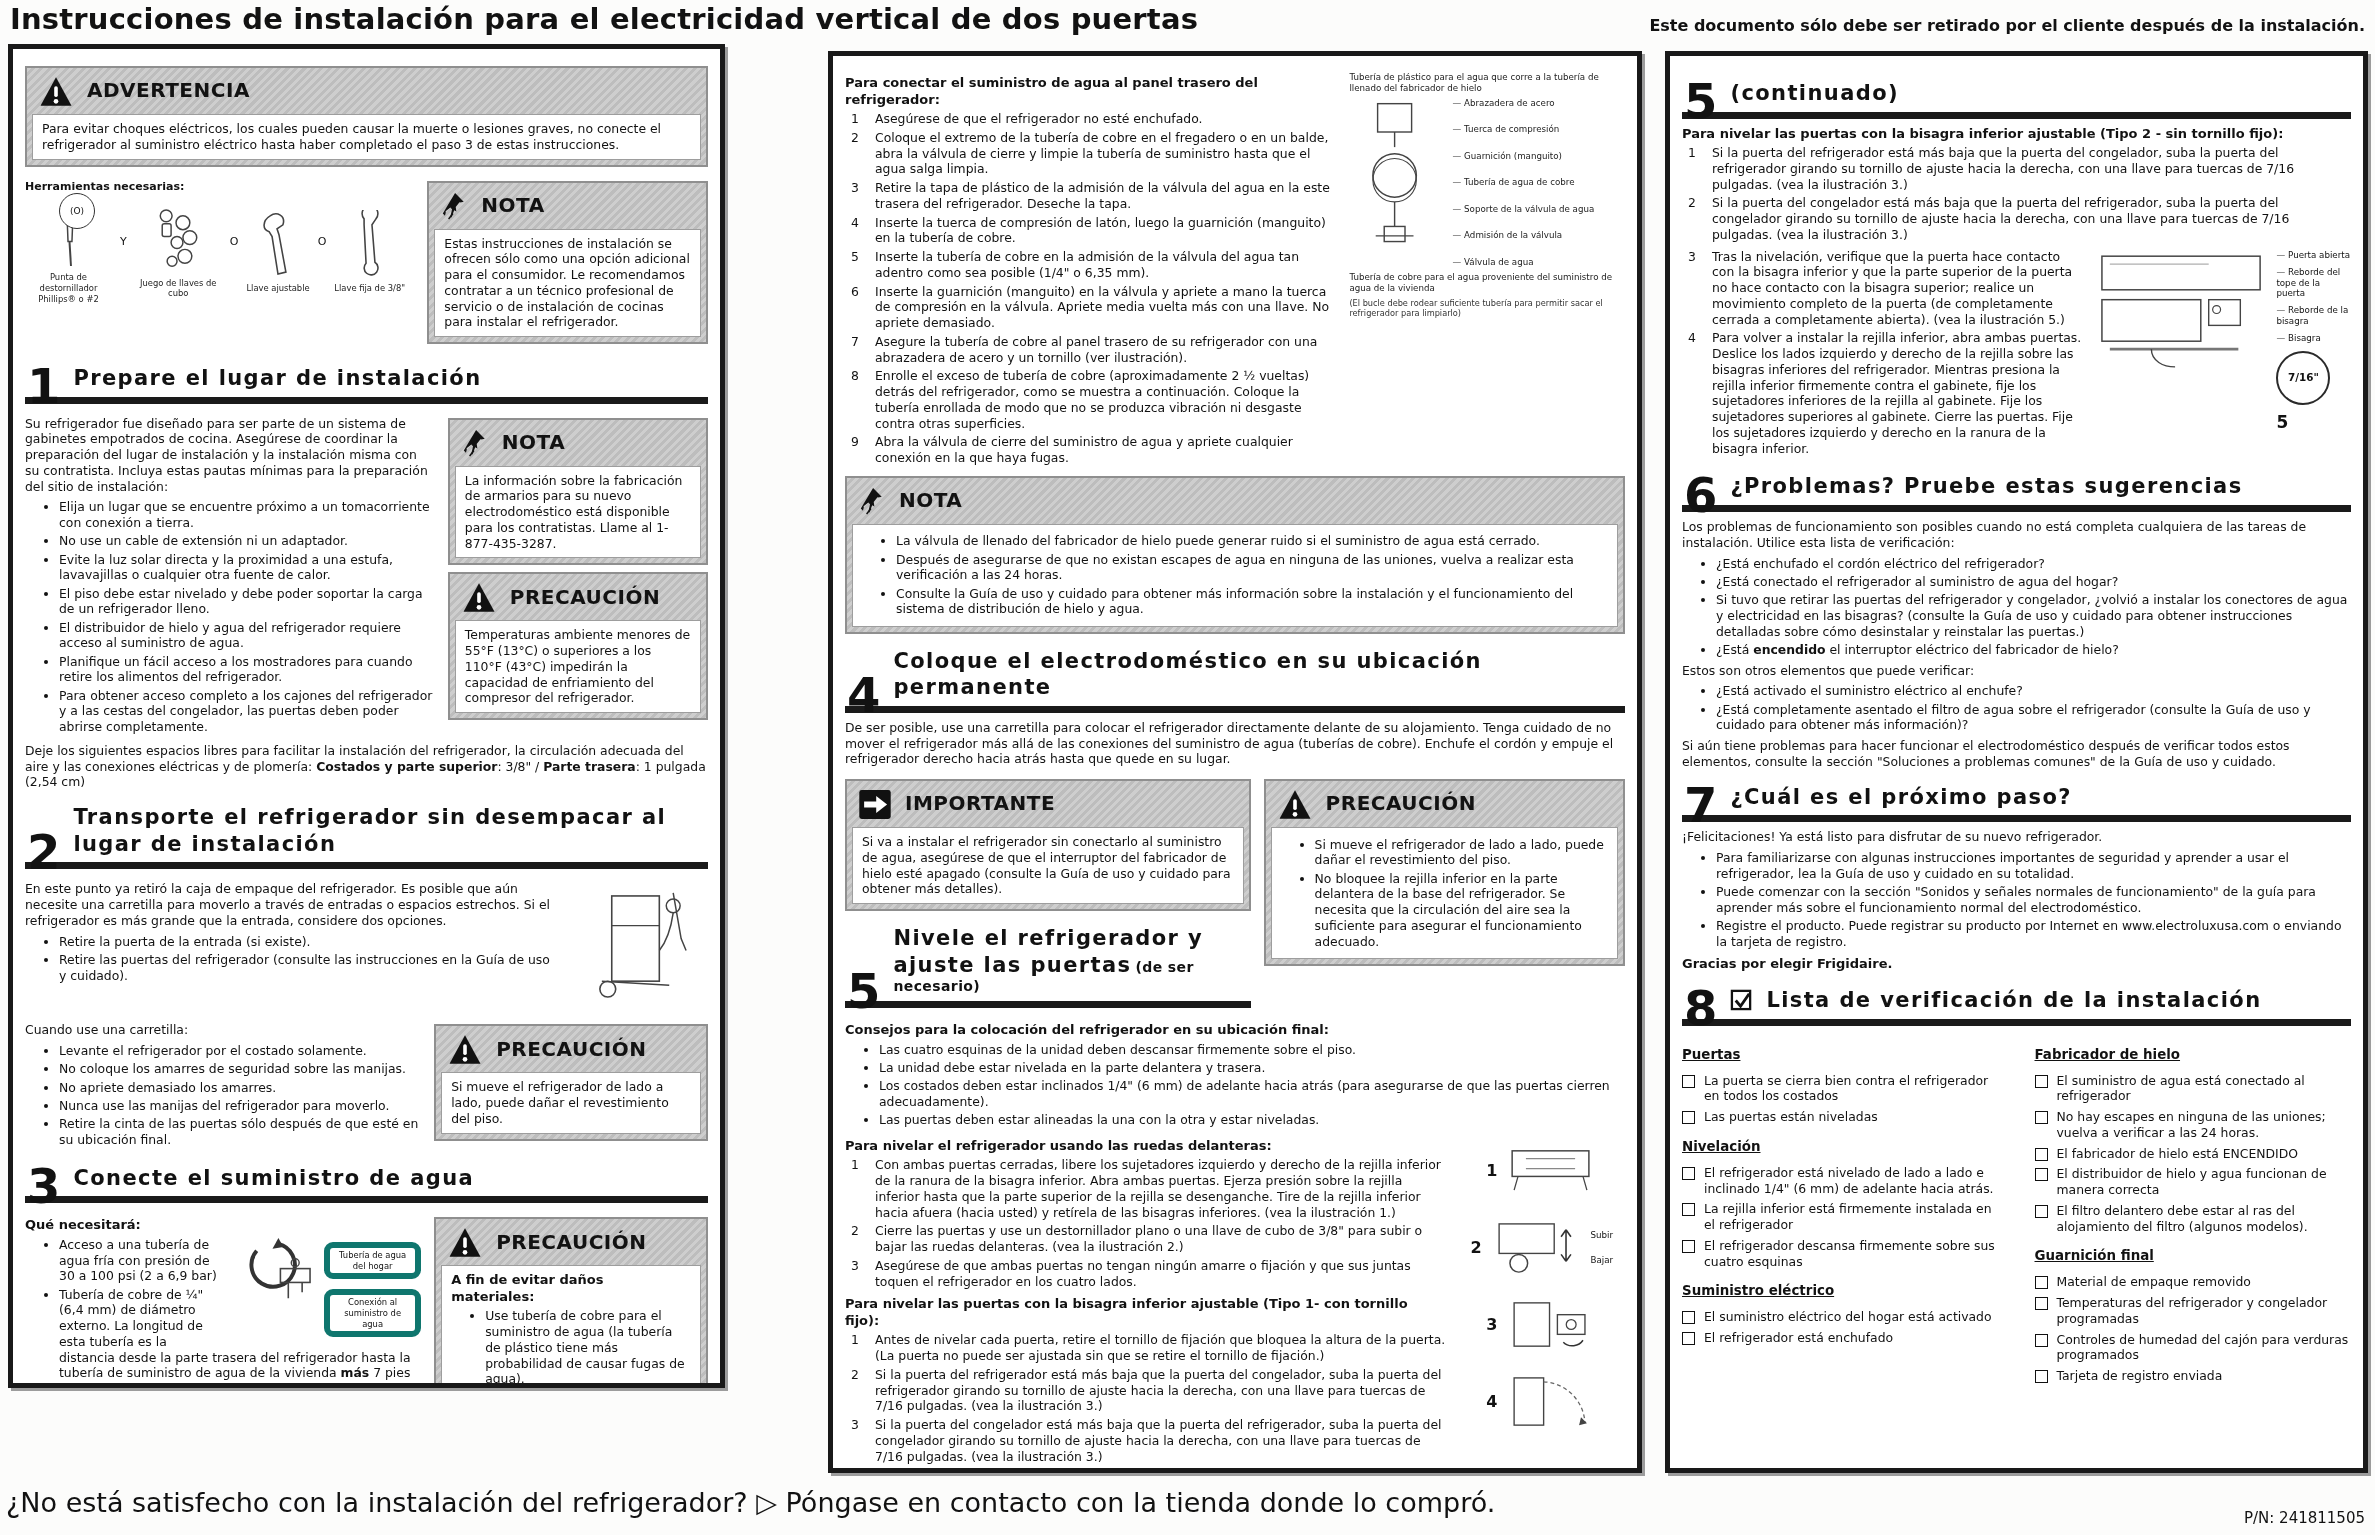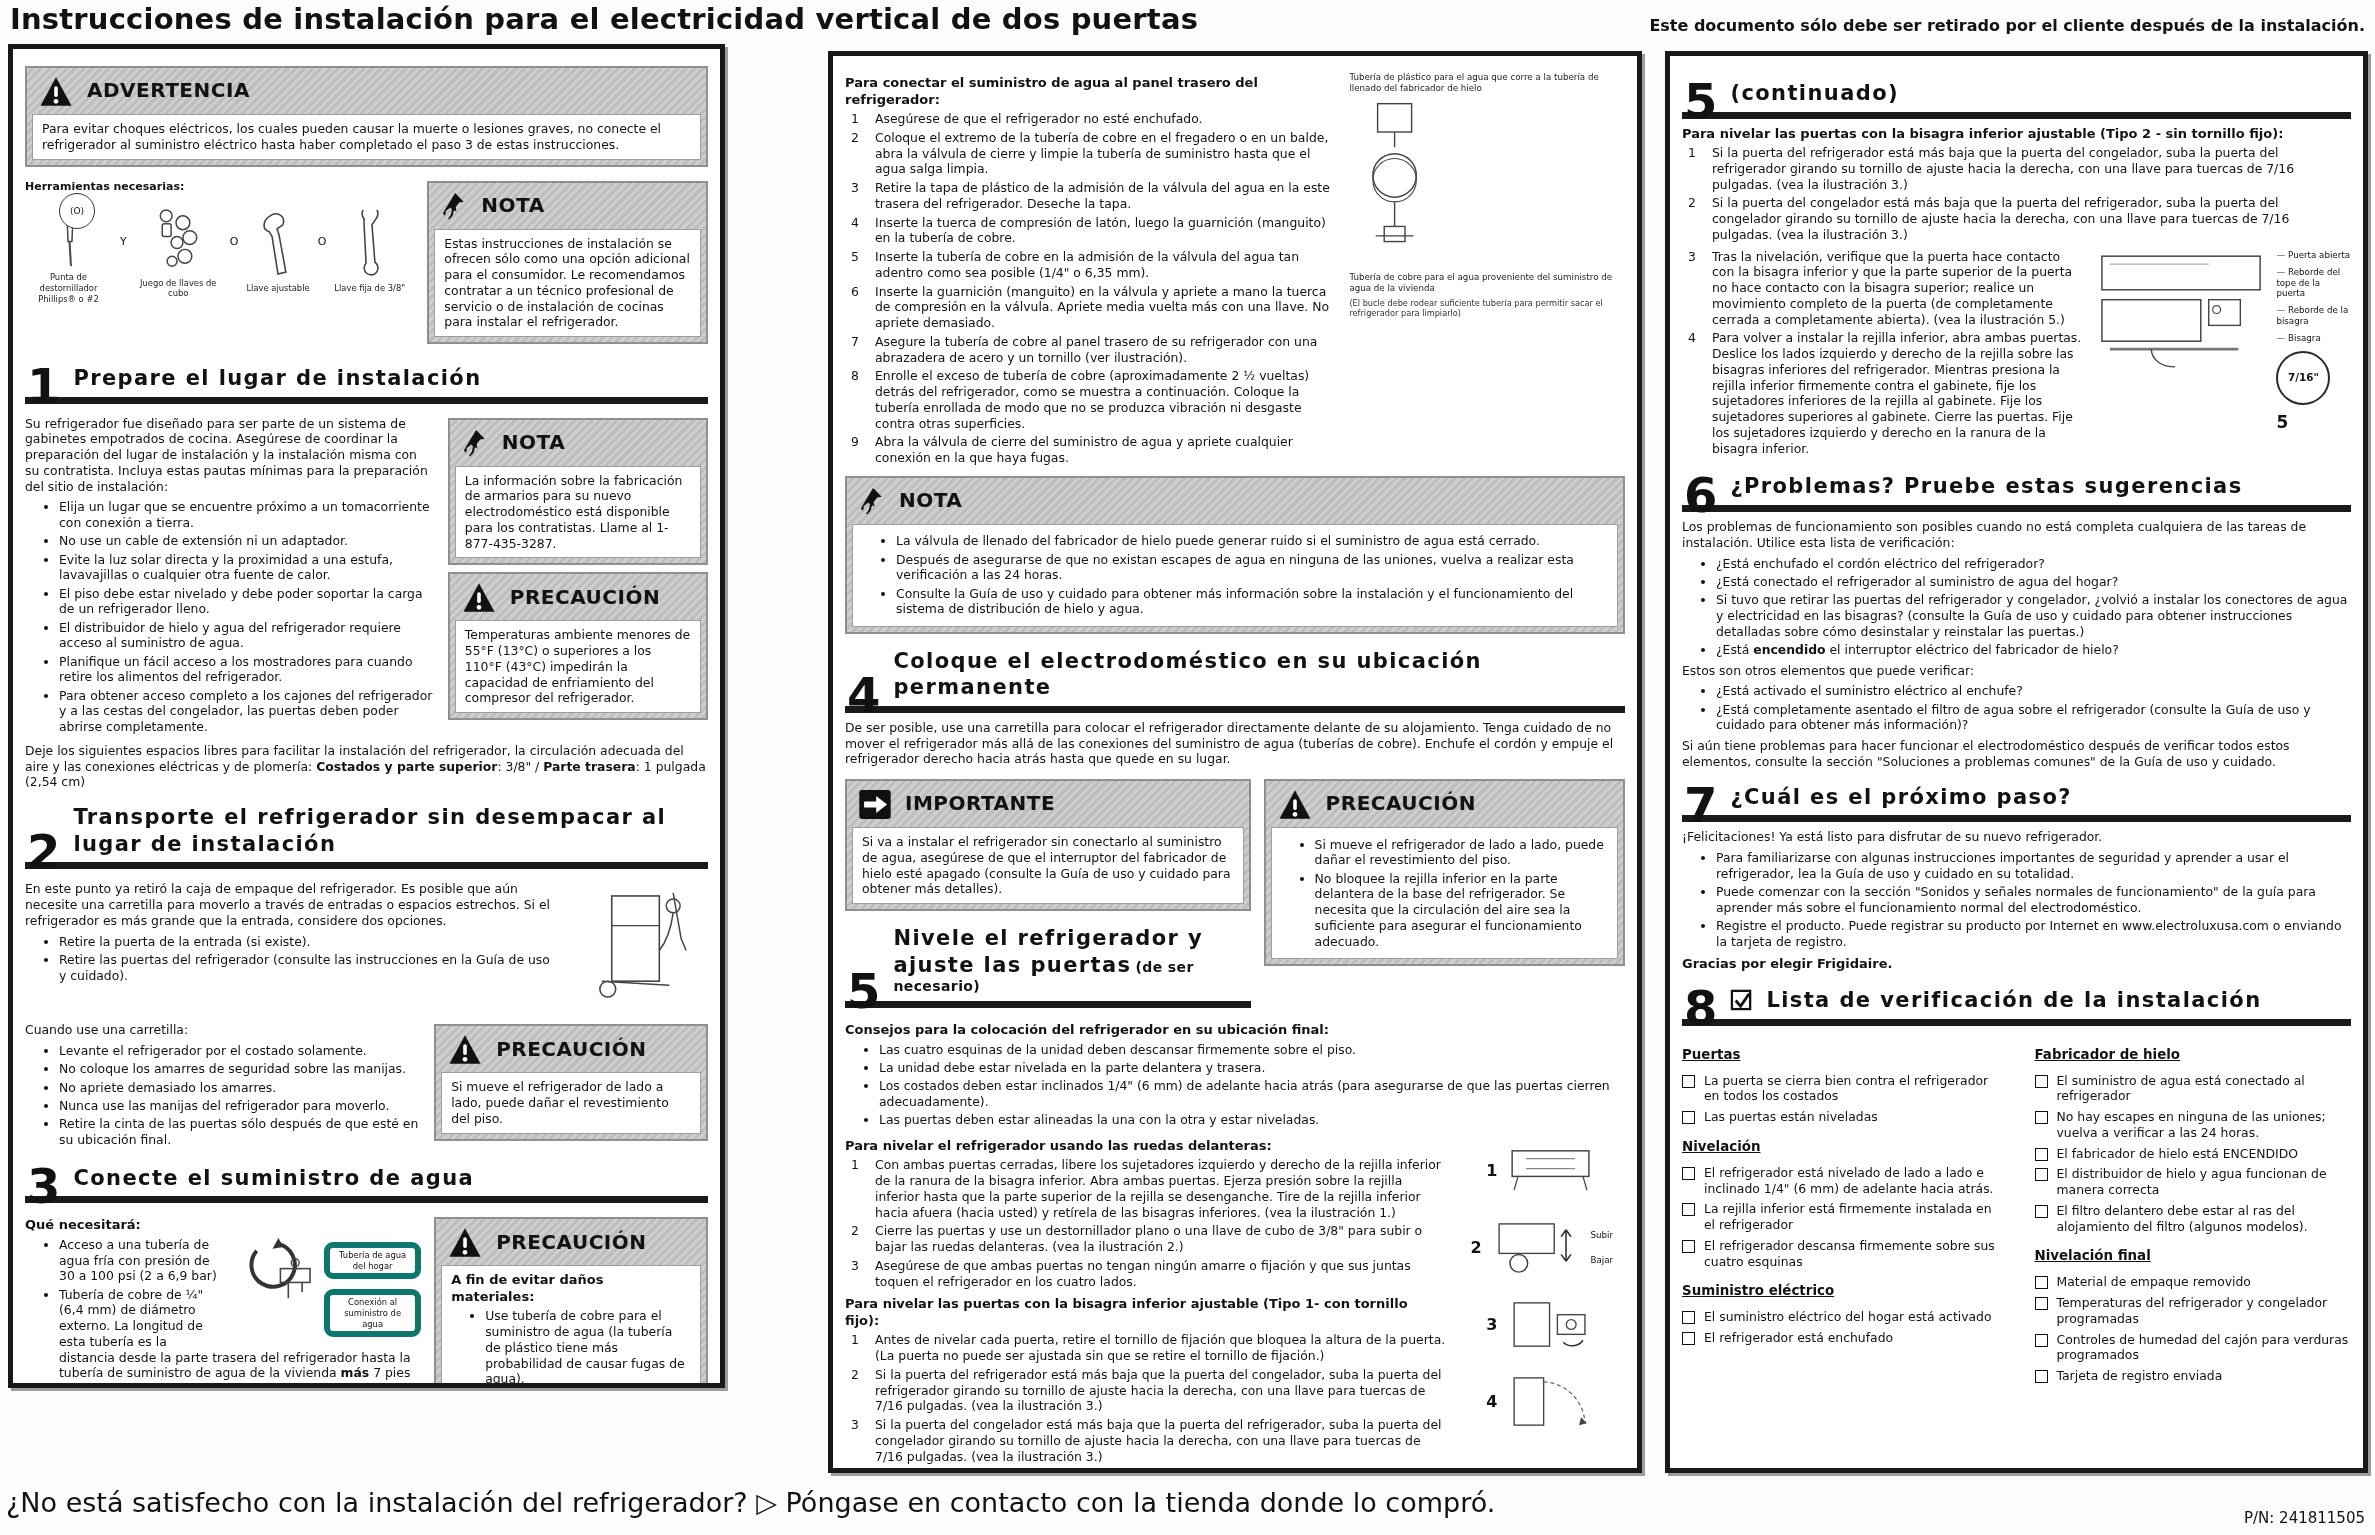--- a/index.html
+++ b/index.html
@@ -403,20 +403,29 @@
               <span class="fig-sk">
                 <svg viewBox="0 0 100 180" width="95" height="170">
                   <rect x="30" y="6" width="36" height="30" fill="none" stroke="#444" stroke-width="1.5"></rect>
                   <path d="M48 36v16" stroke="#444" stroke-width="1.5"></path>
                   <circle cx="48" cy="82" r="23" fill="none" stroke="#444" stroke-width="1.6"></circle>
                   <circle cx="48" cy="87" r="23" fill="none" stroke="#444" stroke-width="1.1"></circle>
                   <path d="M48 110v26m-20 10h40" stroke="#444" stroke-width="1.5"></path>
                   <rect x="37" y="136" width="22" height="16" fill="none" stroke="#444" stroke-width="1.5"></rect>
                 </svg>
               </span>
+              <div class="vd-stack">
+                <div class="vd-l">Abrazadera de acero</div>
+                <div class="vd-l">Tuerca de compresión</div>
+                <div class="vd-l">Guarnición (manguito)</div>
+                <div class="vd-l">Tubería de agua de cobre</div>
+                <div class="vd-l">Soporte de la válvula de agua</div>
+                <div class="vd-l">Admisión de la válvula</div>
+                <div class="vd-l">Válvula de agua</div>
+              </div>
             </div>
             <div class="vd-bot">Tubería de cobre para el agua proveniente del suministro de agua de la vivienda</div>
             <div class="vd-note">(El bucle debe rodear suficiente tubería para permitir sacar el refrigerador para limpiarlo)</div>
           </div>
         </div>
       </div>
       <div class="alert alert--note">
         <div class="alert-head">
           <span class="alert-icon">
             <svg viewBox="0 0 24 26" width="26" height="28">
@@ -714,21 +723,21 @@
             <span class="cl-t">El fabricador de hielo está ENCENDIDO</span>
           </div>
           <div class="cl-item">
             <span class="cbx"></span>
             <span class="cl-t">El distribuidor de hielo y agua funcionan de manera correcta</span>
           </div>
           <div class="cl-item">
             <span class="cbx"></span>
             <span class="cl-t">El filtro delantero debe estar al ras del alojamiento del filtro (algunos modelos).</span>
           </div>
-          <div class="cl-h">Nivelación final</div>
+          <div class="cl-h">Guarnición final</div>
           <div class="cl-item">
             <span class="cbx"></span>
             <span class="cl-t">Material de empaque removido</span>
           </div>
           <div class="cl-item">
             <span class="cbx"></span>
             <span class="cl-t">Temperaturas del refrigerador y congelador programadas</span>
           </div>
           <div class="cl-item">
             <span class="cbx"></span>

